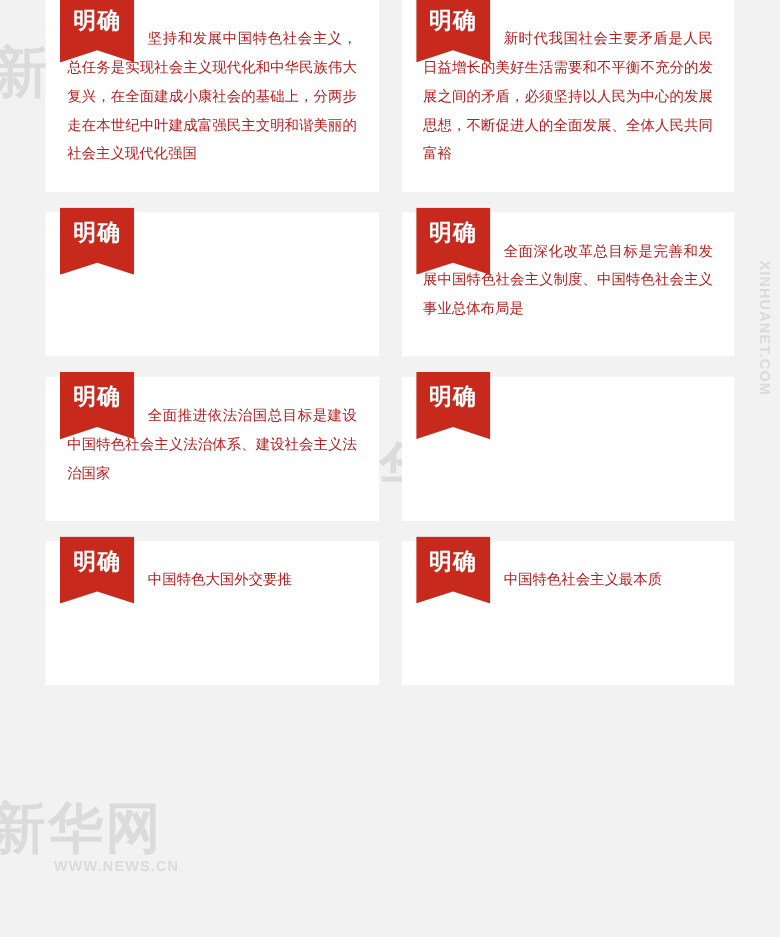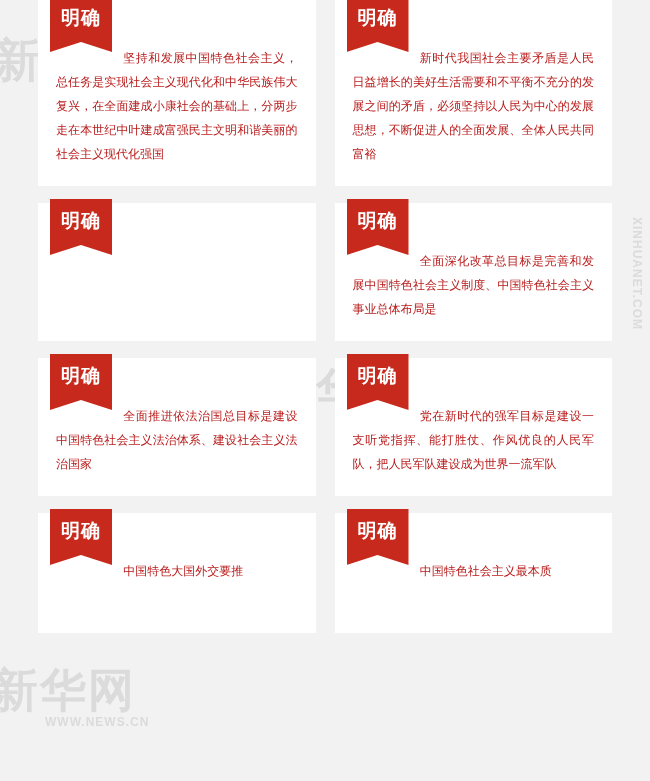--- a/index.html
+++ b/index.html
@@ -48,21 +48,21 @@
     display: grid;
     grid-template-columns: 1fr 1fr;
     gap: 17px 19px;
     padding: 0 38px;
     box-sizing: border-box;
   }
 
   .card {
     background: #ffffff;
     position: relative;
-    padding: 46px 18px 20px 18px;
+    padding: 20px 18px 20px 18px;
     box-sizing: border-box;
     min-height: 120px;
   }
 
   .ribbon {
     position: absolute;
     left: 12px;
     top: -4px;
     width: 62px;
     height: 56px;
@@ -121,21 +121,20 @@
     <p class="card-text">全面深化改革总目标是完善和发展中国特色社会主义制度、中国特色社会主义事业总体布局是</p>
   </div>
 
   <div class="card">
     <div class="ribbon">明确</div>
     <p class="card-text">全面推进依法治国总目标是建设中国特色社会主义法治体系、建设社会主义法治国家</p>
   </div>
 
   <div class="card">
     <div class="ribbon">明确</div>
-    <p class="card-text">党在新时代的强军目标是建设一支听党指挥、能打胜仗、作风优良的人民军队，把人民军队建设成为世界一流军队</p>
   </div>
 
   <div class="card">
     <div class="ribbon">明确</div>
     <p class="card-text">中国特色大国外交要推</p>
   </div>
 
   <div class="card">
     <div class="ribbon">明确</div>
     <p class="card-text">中国特色社会主义最本质</p>

